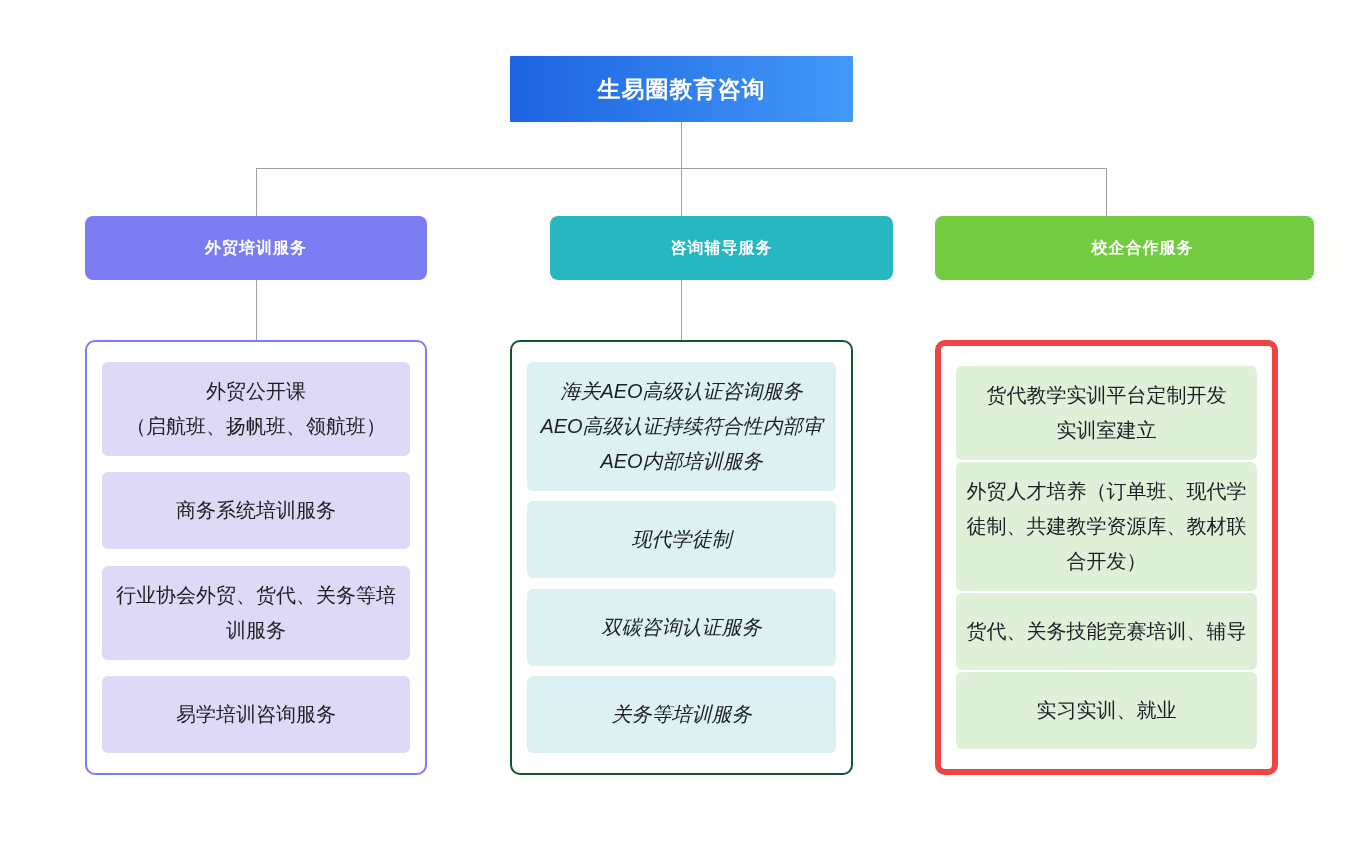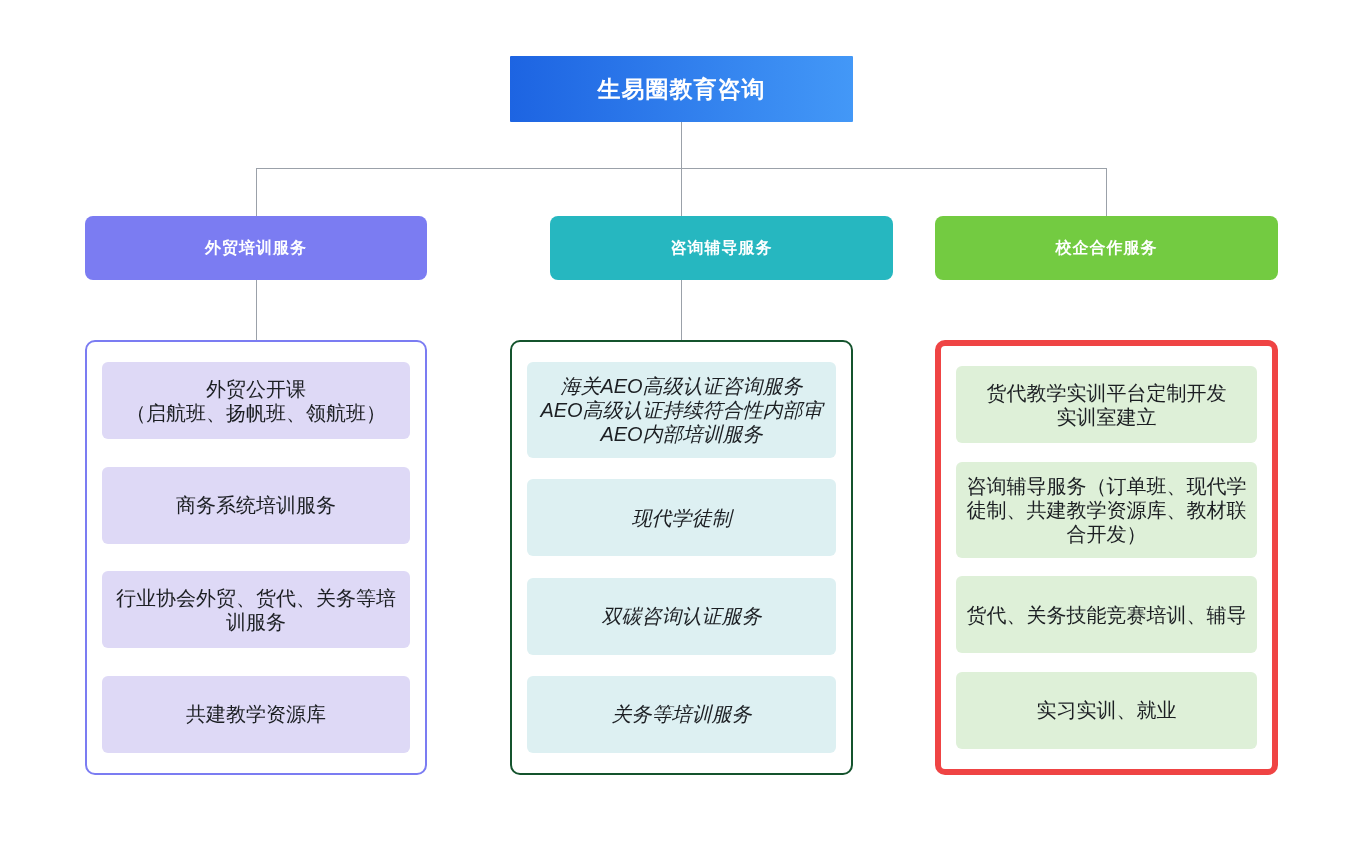--- a/index.html
+++ b/index.html
@@ -34,21 +34,21 @@
     position: absolute;
     top: 216px; height: 64px;
     border-radius: 8px;
     color: #ffffff;
     font-size: 16px; font-weight: bold;
     display: flex; align-items: center; justify-content: center;
     letter-spacing: 1px;
   }
   .h1 { left: 85px;  width: 342px; background: #7b7cf2; }
   .h2 { left: 510px; width: 343px; background: #26b7c0; margin-left: 40px; }
-  .h3 { left: 935px; width: 343px; background: #73cb41; }
+  .h3 { left: 935px; width: 343px; background: #73cb41; padding-left: 36px; }
 
   
   .branch-group {
     position: absolute;
     top: 340px; height: 435px;
     box-sizing: border-box;
     background: #ffffff;
     border-radius: 10px;
     padding: 20px 15px;
     display: flex; flex-direction: column; justify-content: space-between;
@@ -58,21 +58,21 @@
   .c3 { left: 935px; width: 343px; border: 6px solid #ef4444; }
 
   .service-item {
     border-radius: 6px;
     min-height: 77px;
     box-sizing: border-box;
     padding: 12px 8px;
     display: flex; align-items: center; justify-content: center;
     text-align: center;
     font-size: 20px;
-    line-height: 24px;
+    line-height: 35px;
     color: #1c1f23;
     white-space: pre-line;
   }
   .c1 .service-item { background: #ded9f6; }
   .c2 .service-item { background: #ddf0f2; }
   .c3 .service-item { background: #def0d8; }
 </style>
 </head>
 <body>
 
@@ -90,33 +90,33 @@
 
   <div class="branch-header h1">外贸培训服务</div>
   <div class="branch-header h2">咨询辅导服务</div>
   <div class="branch-header h3">校企合作服务</div>
 
   <div class="branch-group c1">
     <div class="service-item">外贸公开课
 （启航班、扬帆班、领航班）</div>
     <div class="service-item">商务系统培训服务</div>
     <div class="service-item">行业协会外贸、货代、关务等培训服务</div>
-    <div class="service-item">共建教学资源库</div>
+    <div class="service-item">易学培训咨询服务</div>
   </div>
 
   <div class="branch-group c2">
     <div class="service-item">海关AEO高级认证咨询服务
 AEO高级认证持续符合性内部审
 AEO内部培训服务</div>
     <div class="service-item">现代学徒制</div>
     <div class="service-item">双碳咨询认证服务</div>
     <div class="service-item">关务等培训服务</div>
   </div>
 
   <div class="branch-group c3">
     <div class="service-item">货代教学实训平台定制开发
 实训室建立</div>
-    <div class="service-item">咨询辅导服务（订单班、现代学徒制、共建教学资源库、教材联合开发）</div>
+    <div class="service-item">外贸人才培养（订单班、现代学徒制、共建教学资源库、教材联合开发）</div>
     <div class="service-item">货代、关务技能竞赛培训、辅导</div>
     <div class="service-item">实习实训、就业</div>
   </div>
 
 </div>
 
 </body></html>

